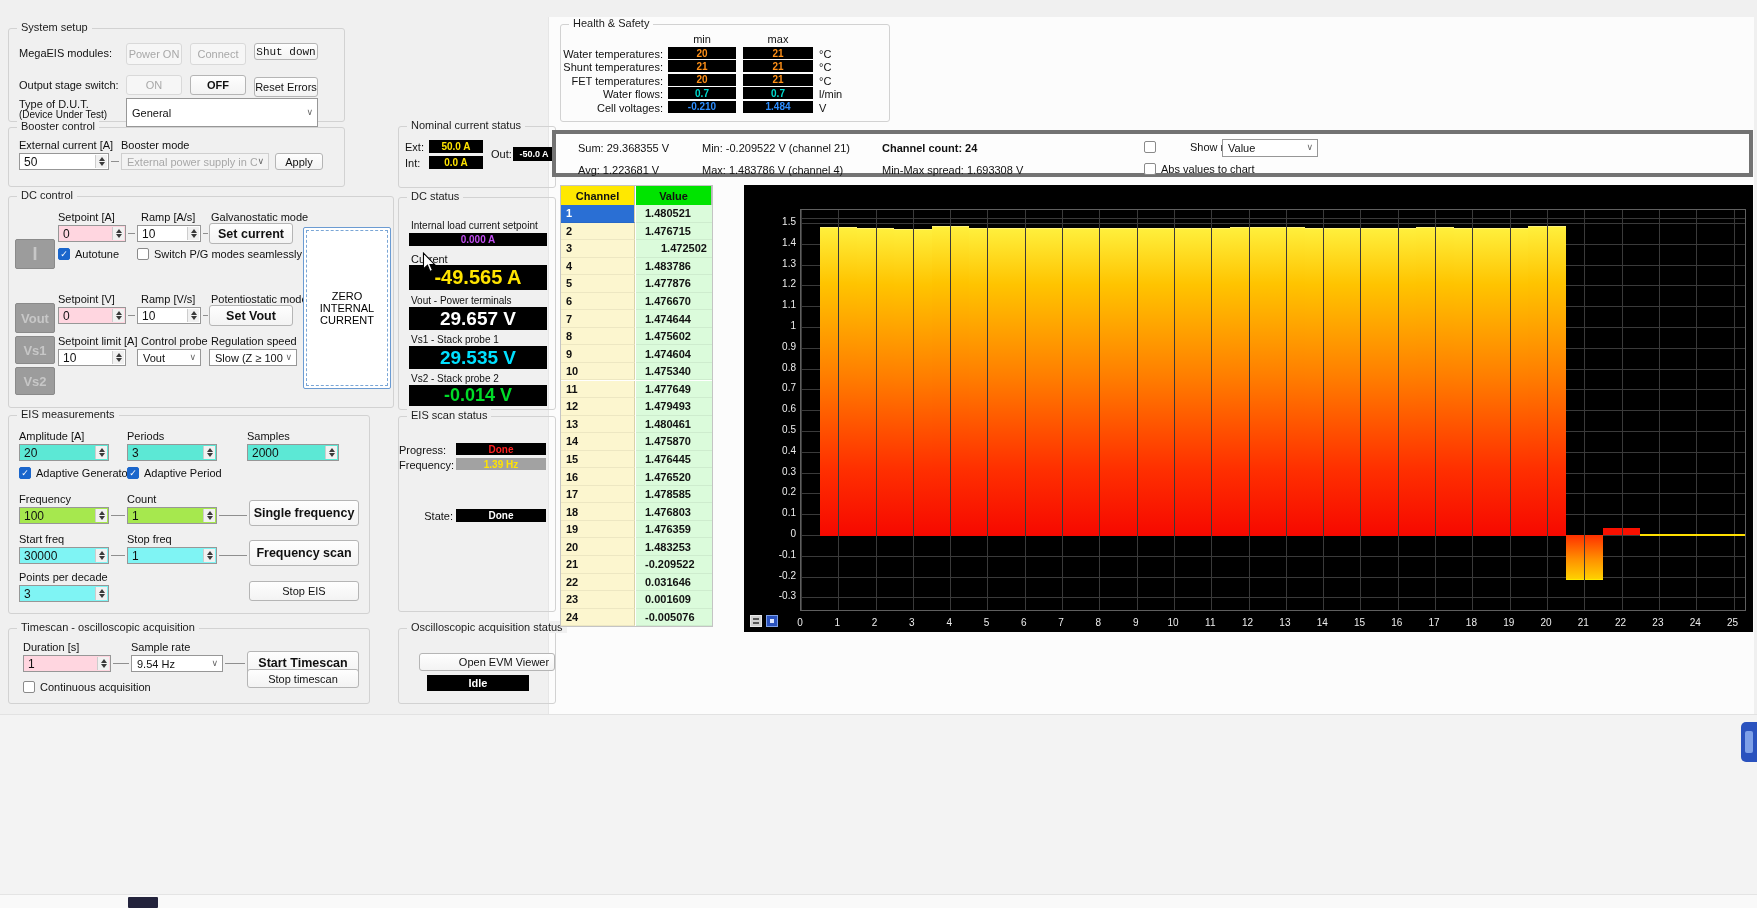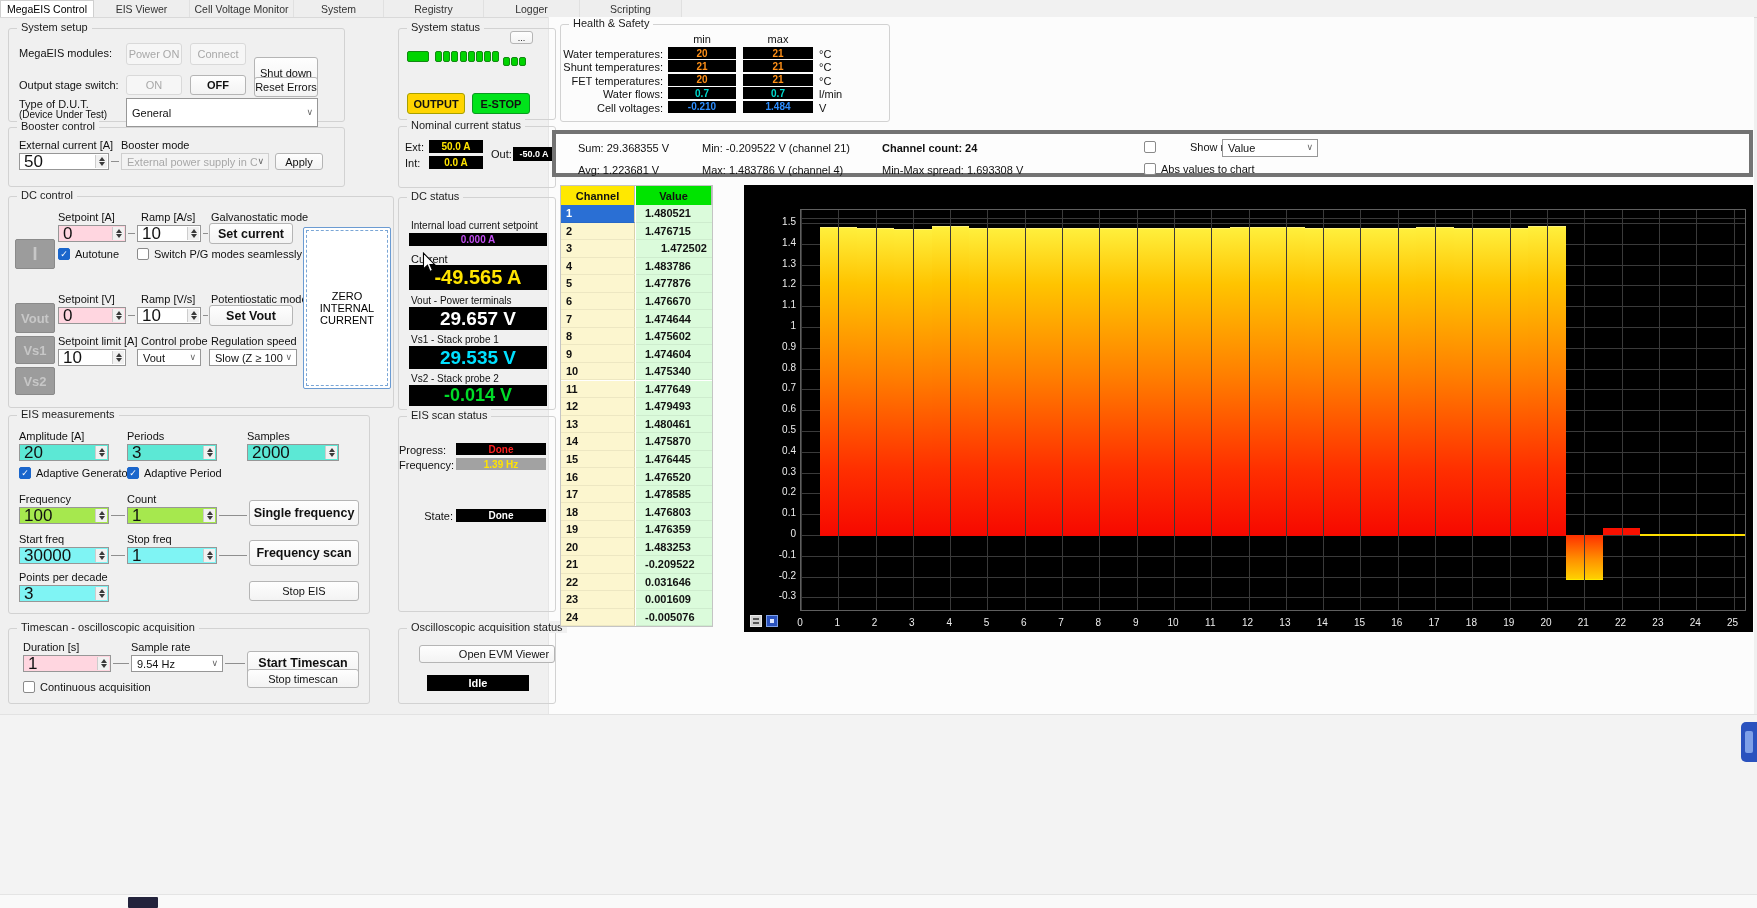--- a/index.html
+++ b/index.html
@@ -12,21 +12,21 @@
   .gb{position:absolute;border:1px solid #d2d2d2;border-radius:3px;box-sizing:border-box;}
   .gb>.t{position:absolute;top:-8px;left:8px;background:#f0f0f0;padding:0 4px;font-size:11px;color:#1c1c1c;white-space:nowrap;}
   .wt>.t{background:#fcfcfc;}
   .lab{position:absolute;font-size:11px;color:#111;white-space:nowrap;}
   .sm{font-size:10px;}
   
   .btn{position:absolute;display:flex;align-items:center;justify-content:center;background:linear-gradient(#fefefe,#f3f3f3);border:1px solid #b5b5b5;border-radius:3px;font-size:11px;color:#111;box-sizing:border-box;cursor:default;white-space:nowrap;}
   .btn.dis{color:#a8a8a8;border-color:#d9d9d9;background:#f6f6f6;}
   .btn.bld{font-weight:bold;font-size:12.5px;}
   
-  .in{position:absolute;border:1px solid #979797;background:#fff;display:flex;align-items:center;padding-left:4px;box-sizing:border-box;font-size:17px;}
+  .in{position:absolute;border:1px solid #979797;background:#fff;display:flex;align-items:center;padding-left:4px;box-sizing:border-box;font-size:12px;}
   .in .sp{position:absolute;right:1px;top:1px;bottom:1px;width:11px;background:#f1f1f1;border-left:1px solid #cdcdcd;display:flex;flex-direction:column;align-items:center;justify-content:space-evenly;}
   .sp b,.sp s{display:block;width:0;height:0;border-left:3px solid transparent;border-right:3px solid transparent;}
   .sp b{border-bottom:4px solid #3a3a3a;}
   .sp s{border-top:4px solid #3a3a3a;}
   .dd{position:absolute;border:1px solid #979797;background:#fff;display:flex;align-items:center;padding-left:5px;box-sizing:border-box;font-size:11px;}
   .dd .ar{position:absolute;right:4px;top:50%;transform:translateY(-60%);color:#666;font-size:9px;}
   .dd.dis{background:#f3f3f3;color:#a8a8a8;border-color:#cfcfcf;}
   .dash{position:absolute;height:1px;background:#8f8f8f;}
   
   .blk{position:absolute;background:#000;display:flex;align-items:center;justify-content:center;font-weight:bold;box-sizing:border-box;white-space:nowrap;}
@@ -63,37 +63,28 @@
   #tray-flyout i{position:absolute;left:4px;top:9px;width:8px;height:22px;background:#7ea0e8;border-radius:2px;display:block;}
   #cursor{position:absolute;left:422px;top:252px;z-index:50;}
   .zero-btn{position:absolute;background:#fff;border:1px solid #6b9bd2;outline:1px dashed #7aa6d6;outline-offset:-4px;display:flex;align-items:center;justify-content:center;text-align:center;font-size:11px;color:#000;border-radius:2px;}
   .ico{position:absolute;box-sizing:border-box;}
 </style>
 </head>
 <body>
 
 <div id="page">
 
-  <div id="tabbar">
-      <div class="tab act" style="width: 94px;">MegaEIS Control</div>
-      <div class="tab" style="width: 96px;">EIS Viewer</div>
-      <div class="tab" style="width: 104px;">Cell Voltage Monitor</div>
-      <div class="tab" style="width: 90px;">System</div>
-      <div class="tab" style="width: 100px;">Registry</div>
-      <div class="tab" style="width: 96px;">Logger</div>
-      <div class="tab" style="width: 102px;">Scripting</div>
-    </div>
   <div id="rightbg"></div>
 
   <div class="gb" style="left:8px;top:28px;width:337px;height:94px;">
     <span class="t">System setup</span>
     <span class="lab" style="left:10px;top:18px;">MegaEIS modules:</span>
     <div class="btn dis" style="left:117px;top:14px;width:56px;height:22px;">Power ON</div>
     <div class="btn dis" style="left:181px;top:14px;width:56px;height:22px;">Connect</div>
-    <div class="btn" style="left:245px;top:28px;width:64px;height:32px;">Shut down</div>
+    <div class="btn" style="left:245px;top:14px;width:64px;height:17px;font-family:Liberation Mono, monospace;">Shut down</div>
     <span class="lab" style="left:10px;top:50px;">Output stage switch:</span>
     <div class="btn dis" style="left:117px;top:46px;width:56px;height:20px;">ON</div>
     <div class="btn" style="left:181px;top:46px;width:56px;height:20px;font-weight:bold;">OFF</div>
     <div class="btn" style="left:245px;top:48px;width:64px;height:20px;">Reset Errors</div>
     <span class="lab" style="left:10px;top:69px;">Type of D.U.T.</span>
     <span class="lab sm" style="left:10px;top:80px;">(Device Under Test)</span>
     <div class="dd" style="left:117px;top:69px;width:192px;height:29px;">
         <span>General</span>
         <span class="ar">∨</span>
       </div>
@@ -303,42 +294,20 @@
       </div>
     <i class="dash" style="left:216px;top:34px;width:20px;"></i>
     <div class="btn bld" style="left:238px;top:22px;width:112px;height:24px;">Start Timescan</div>
     <div class="cb" style="left:14px;top:52px;">
         <i></i>
         <span>Continuous acquisition</span>
       </div>
     <div class="btn" style="left:238px;top:40px;width:112px;height:19px;">Stop timescan</div>
   </div>
 
-  <div class="gb" style="left:398px;top:28px;width:158px;height:92px;">
-    <span class="t">System status</span>
-    <div class="btn" style="left:111px;top:2px;width:23px;height:13px;font-size:9px;">...</div>
-    <div class="led" style="left:8px;top:22px;width:22px;height:11px;"></div>
-    <div id="led-row">
-        <div class="led" style="left: 36px; top: 22px; width: 7px; height: 11px;"></div>
-        <div class="led" style="left: 44.2px; top: 22px; width: 7px; height: 11px;"></div>
-        <div class="led" style="left: 52.4px; top: 22px; width: 7px; height: 11px;"></div>
-        <div class="led" style="left: 60.6px; top: 22px; width: 7px; height: 11px;"></div>
-        <div class="led" style="left: 68.8px; top: 22px; width: 7px; height: 11px;"></div>
-        <div class="led" style="left: 77px; top: 22px; width: 7px; height: 11px;"></div>
-        <div class="led" style="left: 85.2px; top: 22px; width: 7px; height: 11px;"></div>
-        <div class="led" style="left: 93.4px; top: 22px; width: 7px; height: 11px;"></div>
-      </div>
-    <div id="led-row2">
-        <div class="led" style="left: 104px; top: 28px; width: 7px; height: 9px;"></div>
-        <div class="led" style="left: 112px; top: 28px; width: 7px; height: 9px;"></div>
-        <div class="led" style="left: 120px; top: 28px; width: 7px; height: 9px;"></div>
-      </div>
-    <div class="btn" style="left:8px;top:64px;width:58px;height:21px;background:#ffd500;font-weight:bold;border-color:#a8a000;">OUTPUT</div>
-    <div class="btn" style="left:73px;top:64px;width:58px;height:21px;background:#00e31b;font-weight:bold;border-color:#0a9a20;">E-STOP</div>
-  </div>
 
   <div class="gb" style="left:398px;top:126px;width:158px;height:62px;">
     <span class="t">Nominal current status</span>
     <span class="lab" style="left:6px;top:14px;">Ext:</span>
     <div class="blk" style="left:30px;top:13px;width:54px;height:13px;color:#ffe400;font-size:10px;">50.0 A</div>
     <span class="lab" style="left:6px;top:30px;">Int:</span>
     <div class="blk" style="left:30px;top:29px;width:54px;height:13px;color:#ffe400;font-size:10px;">0.0 A</div>
     <span class="lab" style="left:92px;top:21px;">Out:</span>
     <div class="blk" style="left:114px;top:20px;width:42px;height:14px;color:#fff;font-size:9px;">-50.0 A</div>
   </div>
@@ -362,21 +331,21 @@
     <span class="lab" style="left:0px;top:27px;width:54px;text-align:left;">Progress:</span>
     <div class="blk" style="left:57px;top:26px;width:90px;height:12px;color:#ff1e1e;font-size:10px;">Done</div>
     <span class="lab" style="left:0px;top:42px;width:54px;text-align:right;">Frequency:</span>
     <div class="blk" style="left:57px;top:41px;width:90px;height:12px;background:#a2a2a2;color:#ffe400;font-size:10px;">1.39 Hz</div>
     <span class="lab" style="left:0px;top:93px;width:54px;text-align:right;">State:</span>
     <div class="blk" style="left:57px;top:92px;width:90px;height:13px;color:#fff;font-size:10px;">Done</div>
   </div>
 
   <div class="gb" style="left:398px;top:628px;width:158px;height:76px;">
     <span class="t">Oscilloscopic acquisition status</span>
-    <div class="btn" style="left:20px;top:16px;width:136px;height:18px;padding-left:34px;">Open EVM Viewer</div>
+    <div class="btn" style="left:20px;top:24px;width:136px;height:18px;padding-left:34px;">Open EVM Viewer</div>
     <div class="blk" style="left:28px;top:46px;width:102px;height:16px;color:#fff;font-size:11px;">Idle</div>
   </div>
 
   <div class="gb wt" style="left:560px;top:24px;width:330px;height:98px;">
     <span class="t">Health &amp; Safety</span>
     <span class="lab" style="left:107px;top:8px;width:68px;text-align:center;">min</span>
     <span class="lab" style="left:182px;top:8px;width:70px;text-align:center;">max</span>
     <div id="health-rows">
         <span class="lab" style="left: 0px; top: 23px; width: 102px; text-align: right;">Water temperatures:</span>
         <div class="blk" style="left: 107px; top: 22px; width: 68px; height: 12px; font-size: 10px; color: rgb(255, 144, 24);">20</div>

